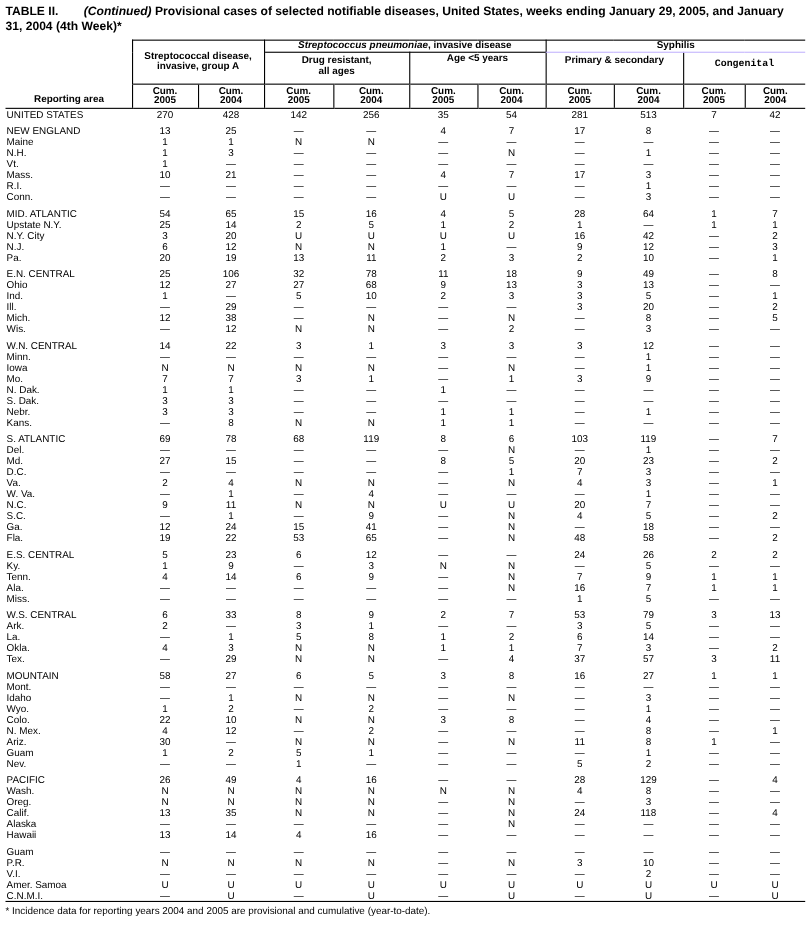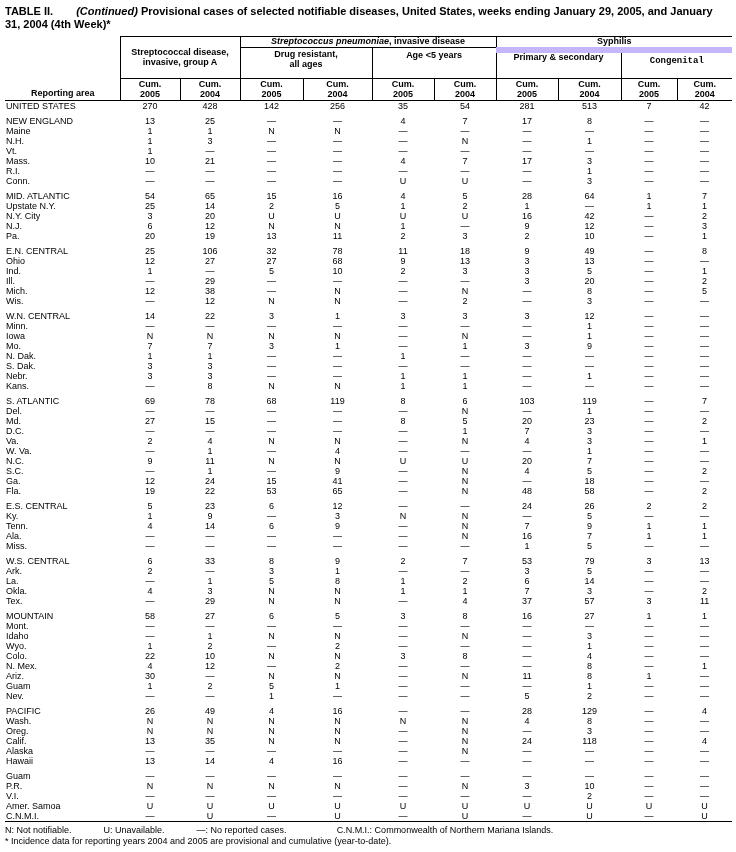--- a/index.html
+++ b/index.html
@@ -21,21 +21,21 @@
   }
   .r1 th { height: 11px; }
   .r2 th { height: 13px; }
   .r3 th { height: 16px; }
   .r4 th { height: 22px; }
 
   th.report { vertical-align: bottom; text-align: center; padding-left: 1px; padding-bottom: 2px; border-bottom: 1px solid #000; }
   th.grpA  { border-top: 1px solid #000; border-left: 1px solid #000; border-right: 1px solid #000; }
   th.pneu  { border-top: 1px solid #000; border-bottom: 1px solid #000; border-right: 1px solid #000; }
   th.pneu .it { font-style: italic; }
-  th.syph  { border-top: 1px solid #000; border-bottom: 6px solid #c4b5fd; }
+  th.syph  { border-top: 1px solid #000; border-bottom: 1px solid #c4b5fd; }
   th.dr    { border-right: 1px solid #000; vertical-align: top; padding-top: 2px; }
   th.age   { border-right: 1px solid #000; vertical-align: bottom; padding-bottom: 18px; }
   th.ps    { border-right: 1px solid #000; vertical-align: bottom; padding-bottom: 16px; }
   th.cong  { vertical-align: bottom; padding-bottom: 12px; font-family: Liberation Mono, monospace; }
   th.cum   { border-top: 1px solid #000; border-bottom: 1px solid #000; border-left: 1px solid #000;
              vertical-align: middle; line-height: 9.5px; }
 
   tbody td { font-size: 9px; height: 10px; line-height: 10px; white-space: nowrap; overflow: hidden; }
   tbody td.area { text-align: left; padding-left: 1px; }
   tbody td.num  { text-align: center; }
@@ -1031,17 +1031,16 @@
           <td class="num">U</td>
           <td class="num">—</td>
           <td class="num">U</td>
           <td class="num">—</td>
           <td class="num">U</td>
         </tr>
       </tbody>
   </table>
 
   <div class="footer">
-    <div class="legend"><span>N: Not notifiable.</span><span>U: Unavailable.</span><span>—: No reported cases.</span><span>C.N.M.I.: Commonwealth of Northern Mariana Islands.</span></div>
     <div class="footnote">* Incidence data for reporting years 2004 and 2005 are provisional and cumulative (year-to-date).</div>
   </div>
 
 </div>
 
 </body></html>

